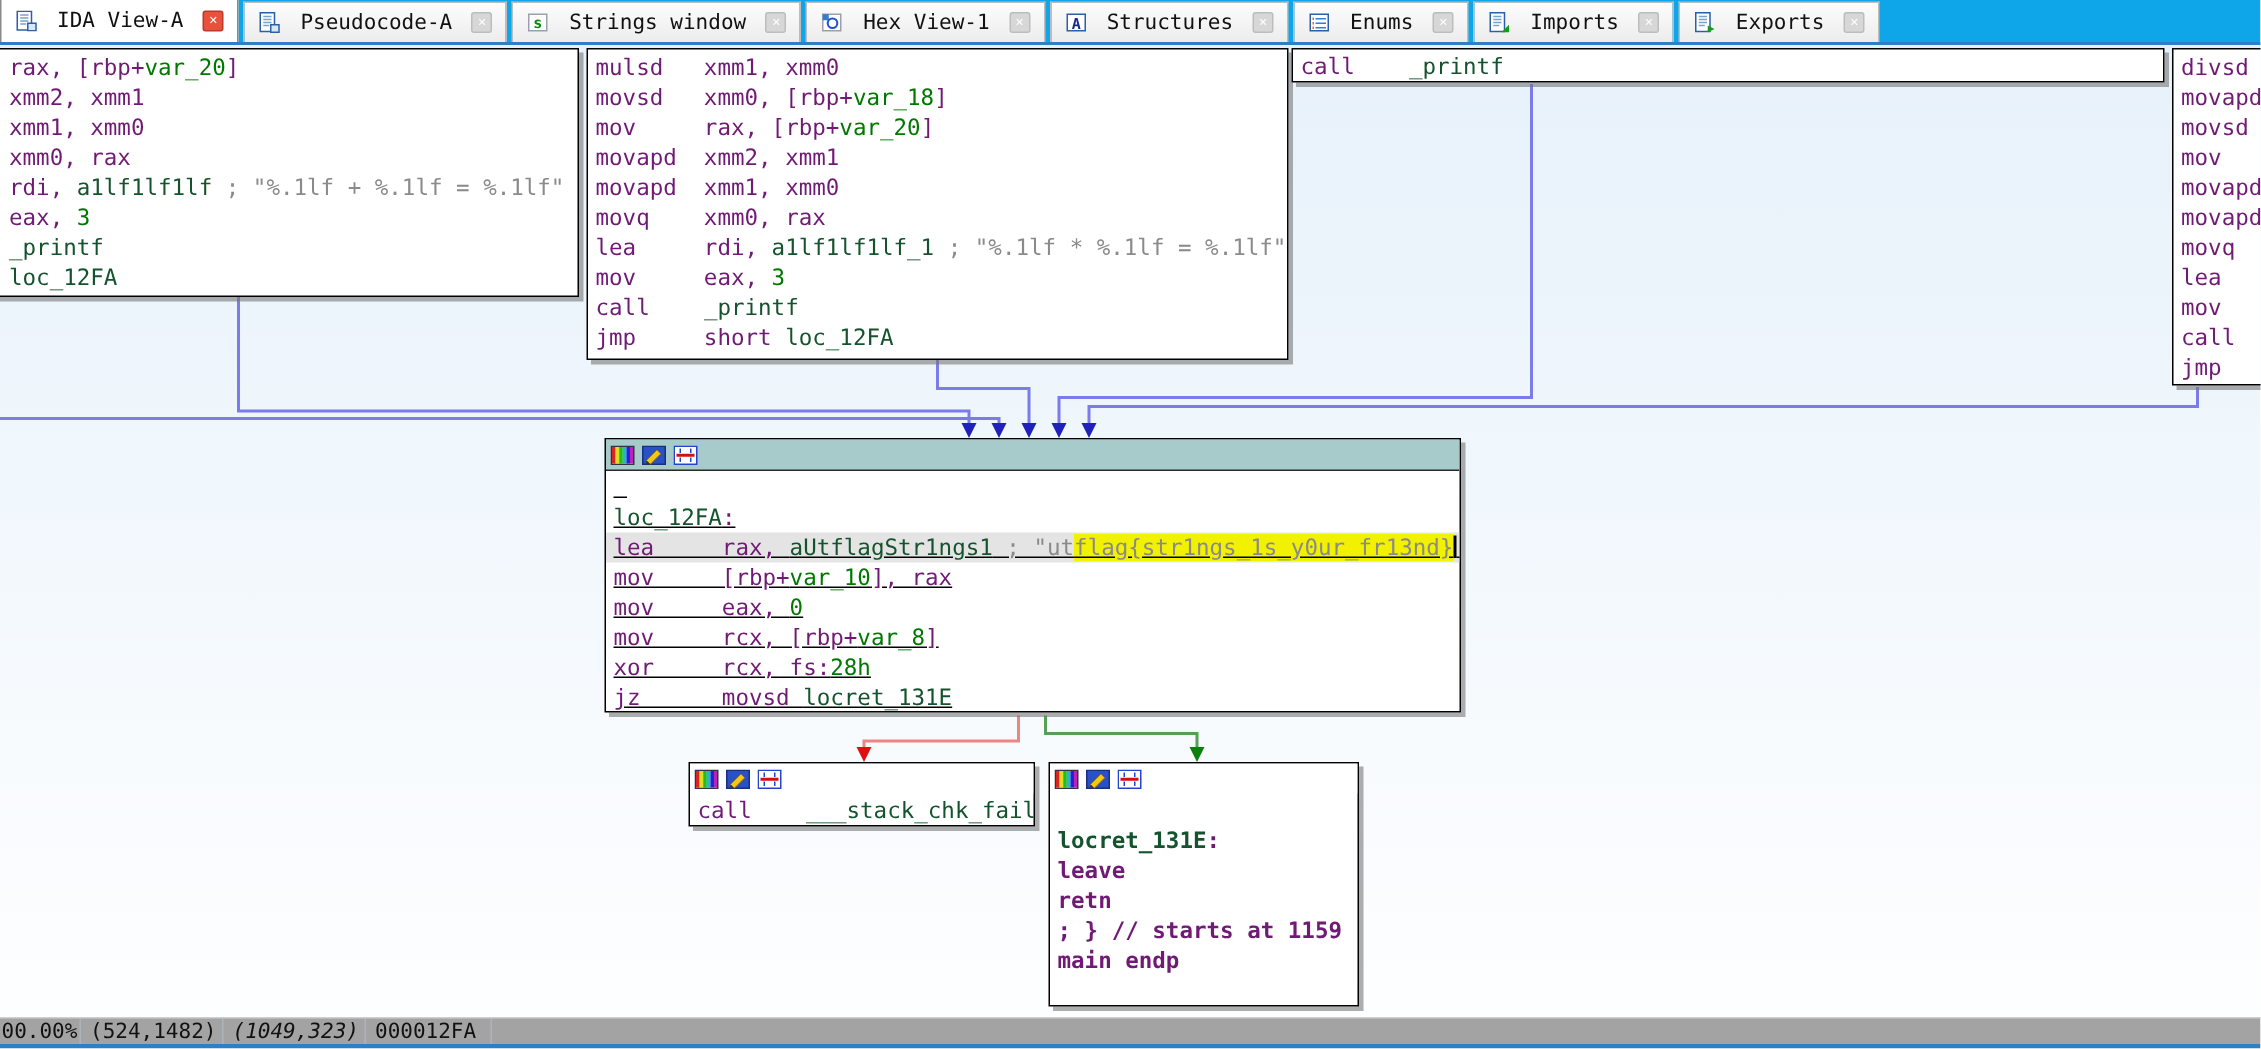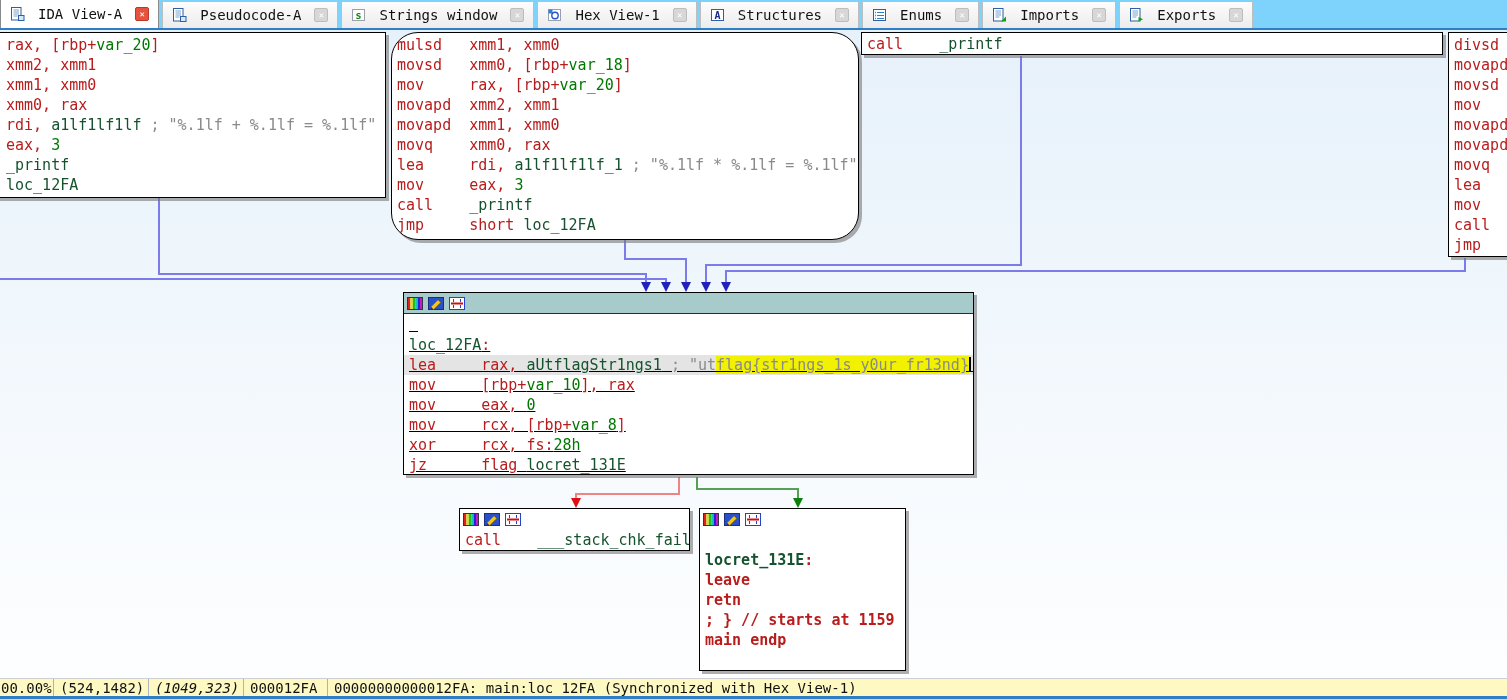--- a/index.html
+++ b/index.html
@@ -3,21 +3,21 @@
 <meta charset="utf-8">
 <style>
   html,body{margin:0;padding:0;}
   body{
     position:relative;width:1507px;height:699px;overflow:hidden;
     font-family:"Liberation Sans",sans-serif;background:#fff;
   }
   
   #tab-bar{
     position:absolute;left:0;top:0;width:100%;height:30px;
-    background:#7dd3fc;display:flex;align-items:flex-end;
+    background:#0ea5e9;display:flex;align-items:flex-end;
     border-bottom:2px solid #2e7fc8;box-sizing:border-box;
   }
   .tab{
     display:flex;align-items:center;gap:7px;height:27px;
     padding:0 9px;margin-right:3px;box-sizing:border-box;
     border:1px solid #bdbdbd;border-bottom:none;
     background:linear-gradient(#fdfdfd,#ececec);
     font-family:"DejaVu Sans Mono",monospace;font-size:14px;color:#111;
     cursor:default;white-space:nowrap;
   }
@@ -43,35 +43,35 @@
     font-family:"DejaVu Sans Mono",monospace;font-size:15px;
   }
   .nh{height:20px;display:flex;align-items:center;gap:4px;padding-left:3px;}
   .nh.teal{background:#a6cbca;border-bottom:1px solid #2a2a2a;}
   .nh.white{background:#fff;}
   .hic{width:17px;height:13px;display:inline-flex;}
   .code{padding-top:1px;}
   .pad-top .code{padding-top:2px;}
   .cl{height:20px;line-height:20px;white-space:pre;padding-left:5px;}
   .cl.sel{background:#e4e4e4;}
-  .k{color:#b91c1c;} .n{color:#14532d;} .g{color:#007800;} .c{color:#8a8a8a;}
+  .k{color:#701a75;} .n{color:#14532d;} .g{color:#007800;} .c{color:#8a8a8a;}
   .y{color:#8a8a8a;background:#f2f200;}
   .caret{display:inline-block;width:2px;height:15px;background:#000;vertical-align:-2px;}
   #b-pred_left{left:-123px;top:32px;width:507px;height:164px;}
   #b-pred_left .cl{padding-left:128px;}
-  #b-pred_middle{left:391px;top:32px;width:466px;height:206px;border-radius:27px;}
+  #b-pred_middle{left:391px;top:32px;width:466px;height:206px;}
   #b-pred_call_printf{left:861px;top:32px;width:580px;height:21px;}
   #b-pred_far_right{left:1448px;top:32px;width:360px;height:223px;}
   #b-loc_12fa{left:403px;top:292px;width:569px;height:181px;text-decoration:underline;}
   #b-stack_chk{left:459px;top:508px;width:229px;height:41px;}
   #b-locret{left:699px;top:508px;width:205px;height:161px;font-weight:bold;}
   
   #status-bar{
     position:absolute;left:0;top:678px;width:100%;height:18px;
-    background:#fef9c3;border-top:1px solid #cfcfcf;display:flex;align-items:center;
+    background:#a3a3a3;border-top:1px solid #cfcfcf;display:flex;align-items:center;
     font-family:"DejaVu Sans Mono",monospace;font-size:14px;color:#111;box-sizing:border-box;
   }
   .seg{height:100%;display:flex;align-items:center;border-right:1px solid #adb3bd;
        padding-left:6px;box-sizing:border-box;white-space:nowrap;overflow:hidden;}
   .seg:nth-child(1){width:54px;padding-left:1px;}
   .seg:nth-child(2){width:95px;}
   .seg:nth-child(3){width:95px;font-style:italic;}
   .seg:nth-child(4){width:84px;}
   .seg:nth-child(5){flex:1;border-right:none;}
   #bottom-border{position:absolute;left:0;top:696px;width:100%;height:3px;background:#2e7fc8;}
@@ -262,21 +262,21 @@
       </span>
     </div>
     <div class="code">
       <div class="cl">&nbsp;</div>
       <div class="cl"><span class="n">loc_12FA</span><span class="k">:</span></div>
       <div class="cl sel"><span class="k">lea     rax, </span><span class="n">aUtflagStr1ngs1</span><span class="c"> ; "ut</span><span class="y">flag{str1ngs_1s_y0ur_fr13nd}</span><span class="caret"></span><span class="c">"</span></div>
       <div class="cl"><span class="k">mov     [rbp+</span><span class="g">var_10</span><span class="k">], rax</span></div>
       <div class="cl"><span class="k">mov     eax, </span><span class="g">0</span></div>
       <div class="cl"><span class="k">mov     rcx, [rbp+</span><span class="g">var_8</span><span class="k">]</span></div>
       <div class="cl"><span class="k">xor     rcx, fs:</span><span class="g">28h</span></div>
-      <div class="cl"><span class="k">jz      flag </span><span class="n">locret_131E</span></div>
+      <div class="cl"><span class="k">jz      movsd </span><span class="n">locret_131E</span></div>
     </div>
   </div>
 <div class="node" id="b-stack_chk">
     <div class="nh white">
       <span class="hic">
         <svg width="17" height="13" viewBox="0 0 17 13">
           <rect x="0.5" y="0.5" width="15" height="12" fill="#fff" stroke="#334"></rect>
           <rect x="1" y="1" width="2.4" height="11" fill="#d22"></rect>
           <rect x="3.4" y="1" width="2.4" height="11" fill="#dd2"></rect>
           <rect x="5.8" y="1" width="2.4" height="11" fill="#2b2"></rect>
@@ -340,15 +340,14 @@
       <div class="cl"><span class="k">; } // starts at 1159</span></div>
       <div class="cl"><span class="k">main endp</span></div>
     </div>
   </div>
 
 <div id="status-bar">
     <div class="seg">00.00%</div>
     <div class="seg">(524,1482)</div>
     <div class="seg">(1049,323)</div>
     <div class="seg">000012FA</div>
-    <div class="seg">00000000000012FA: main:loc_12FA (Synchronized with Hex View-1)</div>
   </div>
 <div id="bottom-border"></div>
 
 </body></html>

